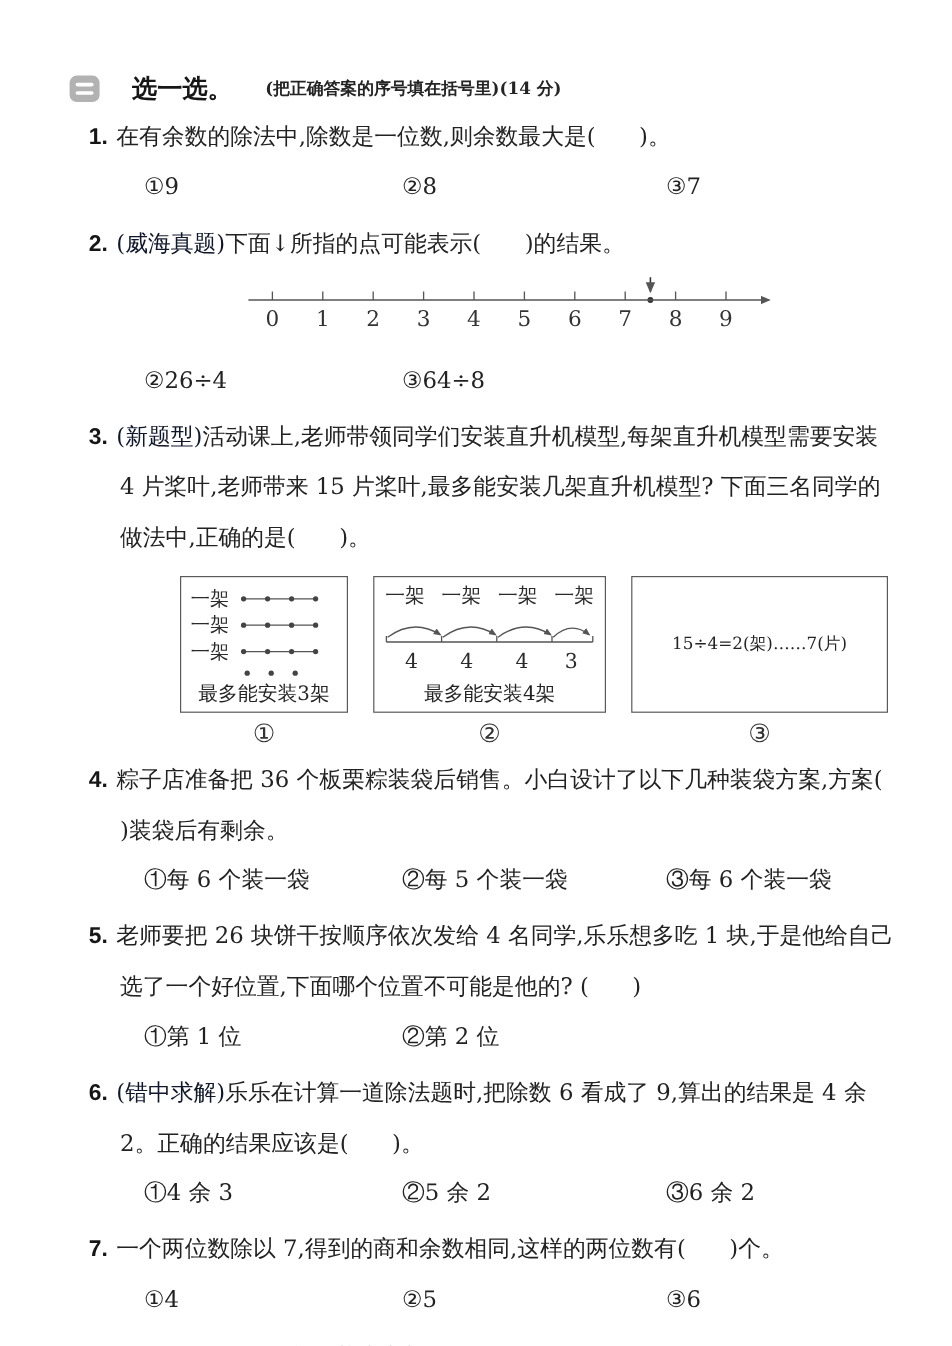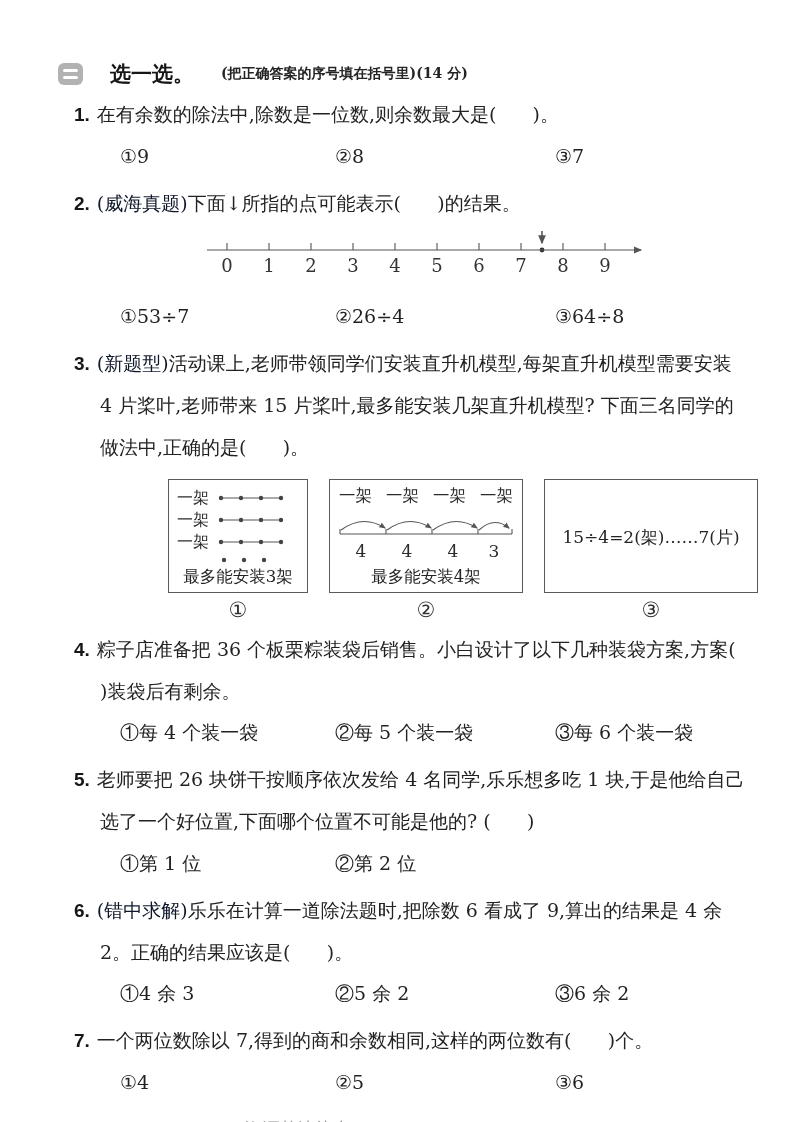--- a/index.html
+++ b/index.html
@@ -33,39 +33,39 @@
   .options {
     padding-left:42px; display:grid; grid-template-columns:215px 220px 1fr;
     line-height:2.1; margin-top:1px;
   }
   .opt { white-space:pre-wrap;margin-left:20px; }
 
   
   .numberline-wrap { margin:4px 0 2px 147px; }
 
   
-  .boxes-row { display:flex; margin:10px 0 2px 62px; gap:0;padding-left:48px; }
+  .boxes-row { display:flex; margin:10px 0 2px 44px; gap:0;padding-left:48px; }
   .box-wrap { display:flex; flex-direction:column; align-items:center; }
   .box-wrap + .box-wrap { margin-left:21px; }
   .dbox {
     box-sizing:border-box; border:1px solid #5a5a5a; background:#fff;
     height:114px; padding:7px 8px 5px; display:flex; flex-direction:column;
     justify-content:space-between;
   }
   .dbox1 { width:140px; }
   .dbox2 { width:194px; }
   .dbox3 { width:214px; justify-content:center; gap:6px; }
   .dot-row { display:flex; align-items:center; gap:9px; height:22px; }
   .row-label { font-size:16px; line-height:1; color:#2a2a2a; white-space:nowrap; }
   .extra-dots { margin-left:44px; height:14px; display:flex; align-items:center; }
   .box-caption { font-size:16.5px; line-height:1.2; text-align:center; color:#242424; white-space:nowrap; }
   .top-labels { display:flex; justify-content:space-between; font-size:16.5px; line-height:1.1; color:#2a2a2a; padding:0 1px; }
   .seg-nums { display:flex; font-size:17px; line-height:1.1; color:#2a2a2a; }
   .seg-nums span { text-align:center; }
-  .formula { font-size:17px; text-align:center; line-height:1.3; color:#242424; white-space:nowrap; }
+  .formula { font-size:14px; text-align:center; line-height:1.3; color:#242424; white-space:nowrap; }
   .box-label { font-size:21px; margin-top:5px; color:#333; line-height:1.2; }
 
   
   .footer { margin-top:14px; text-align:center; }
   .footer-source { font-size:17.5px; color:#8e8e8e; font-family:"Liberation Sans",sans-serif; line-height:1.4; }
 
   svg text { font-family:"DejaVu Serif",serif; }
 </style>
 </head>
 <body>
@@ -125,21 +125,20 @@
           <text x="190" y="44">4</text>
           <text x="232" y="44">5</text>
           <text x="274" y="44">6</text>
           <text x="316" y="44">7</text>
           <text x="358" y="44">8</text>
           <text x="400" y="44">9</text>
         </g>
       </svg>
     </div>
     <div class="options">
-        <span class="opt">①53÷7</span>
         <span class="opt">②26÷4</span>
         <span class="opt">③64÷8</span>
       </div>
   </div>
 
   <div class="question">
     <div class="q-text"><span class="q-num">3.</span><span class="q-tag">(新题型)</span><span class="q-body">活动课上,老师带领同学们安装直升机模型,每架直升机模型需要安装 4 片桨叶,老师带来 15 片桨叶,最多能安装几架直升机模型? 下面三名同学的做法中,正确的是(      )。</span></div>
 
     <div class="boxes-row">
 
@@ -231,21 +230,21 @@
         </div>
         <div class="box-label">③</div>
       </div>
 
     </div>
   </div>
 
   <div class="question">
     <div class="q-text"><span class="q-num">4.</span><span class="q-body">粽子店准备把 36 个板栗粽装袋后销售。小白设计了以下几种装袋方案,方案(      )装袋后有剩余。</span></div>
     <div class="options">
-        <span class="opt">①每 4 个装一袋</span>
+        <span class="opt">①每 6 个装一袋</span>
         <span class="opt">②每 5 个装一袋</span>
         <span class="opt">③每 6 个装一袋</span>
       </div>
   </div>
 
   <div class="question">
     <div class="q-text"><span class="q-num">5.</span><span class="q-body">老师要把 26 块饼干按顺序依次发给 4 名同学,乐乐想多吃 1 块,于是他给自己选了一个好位置,下面哪个位置不可能是他的? (      )</span></div>
     <div class="options">
         <span class="opt">①第 1 位</span>
         <span class="opt">②第 2 位</span>

